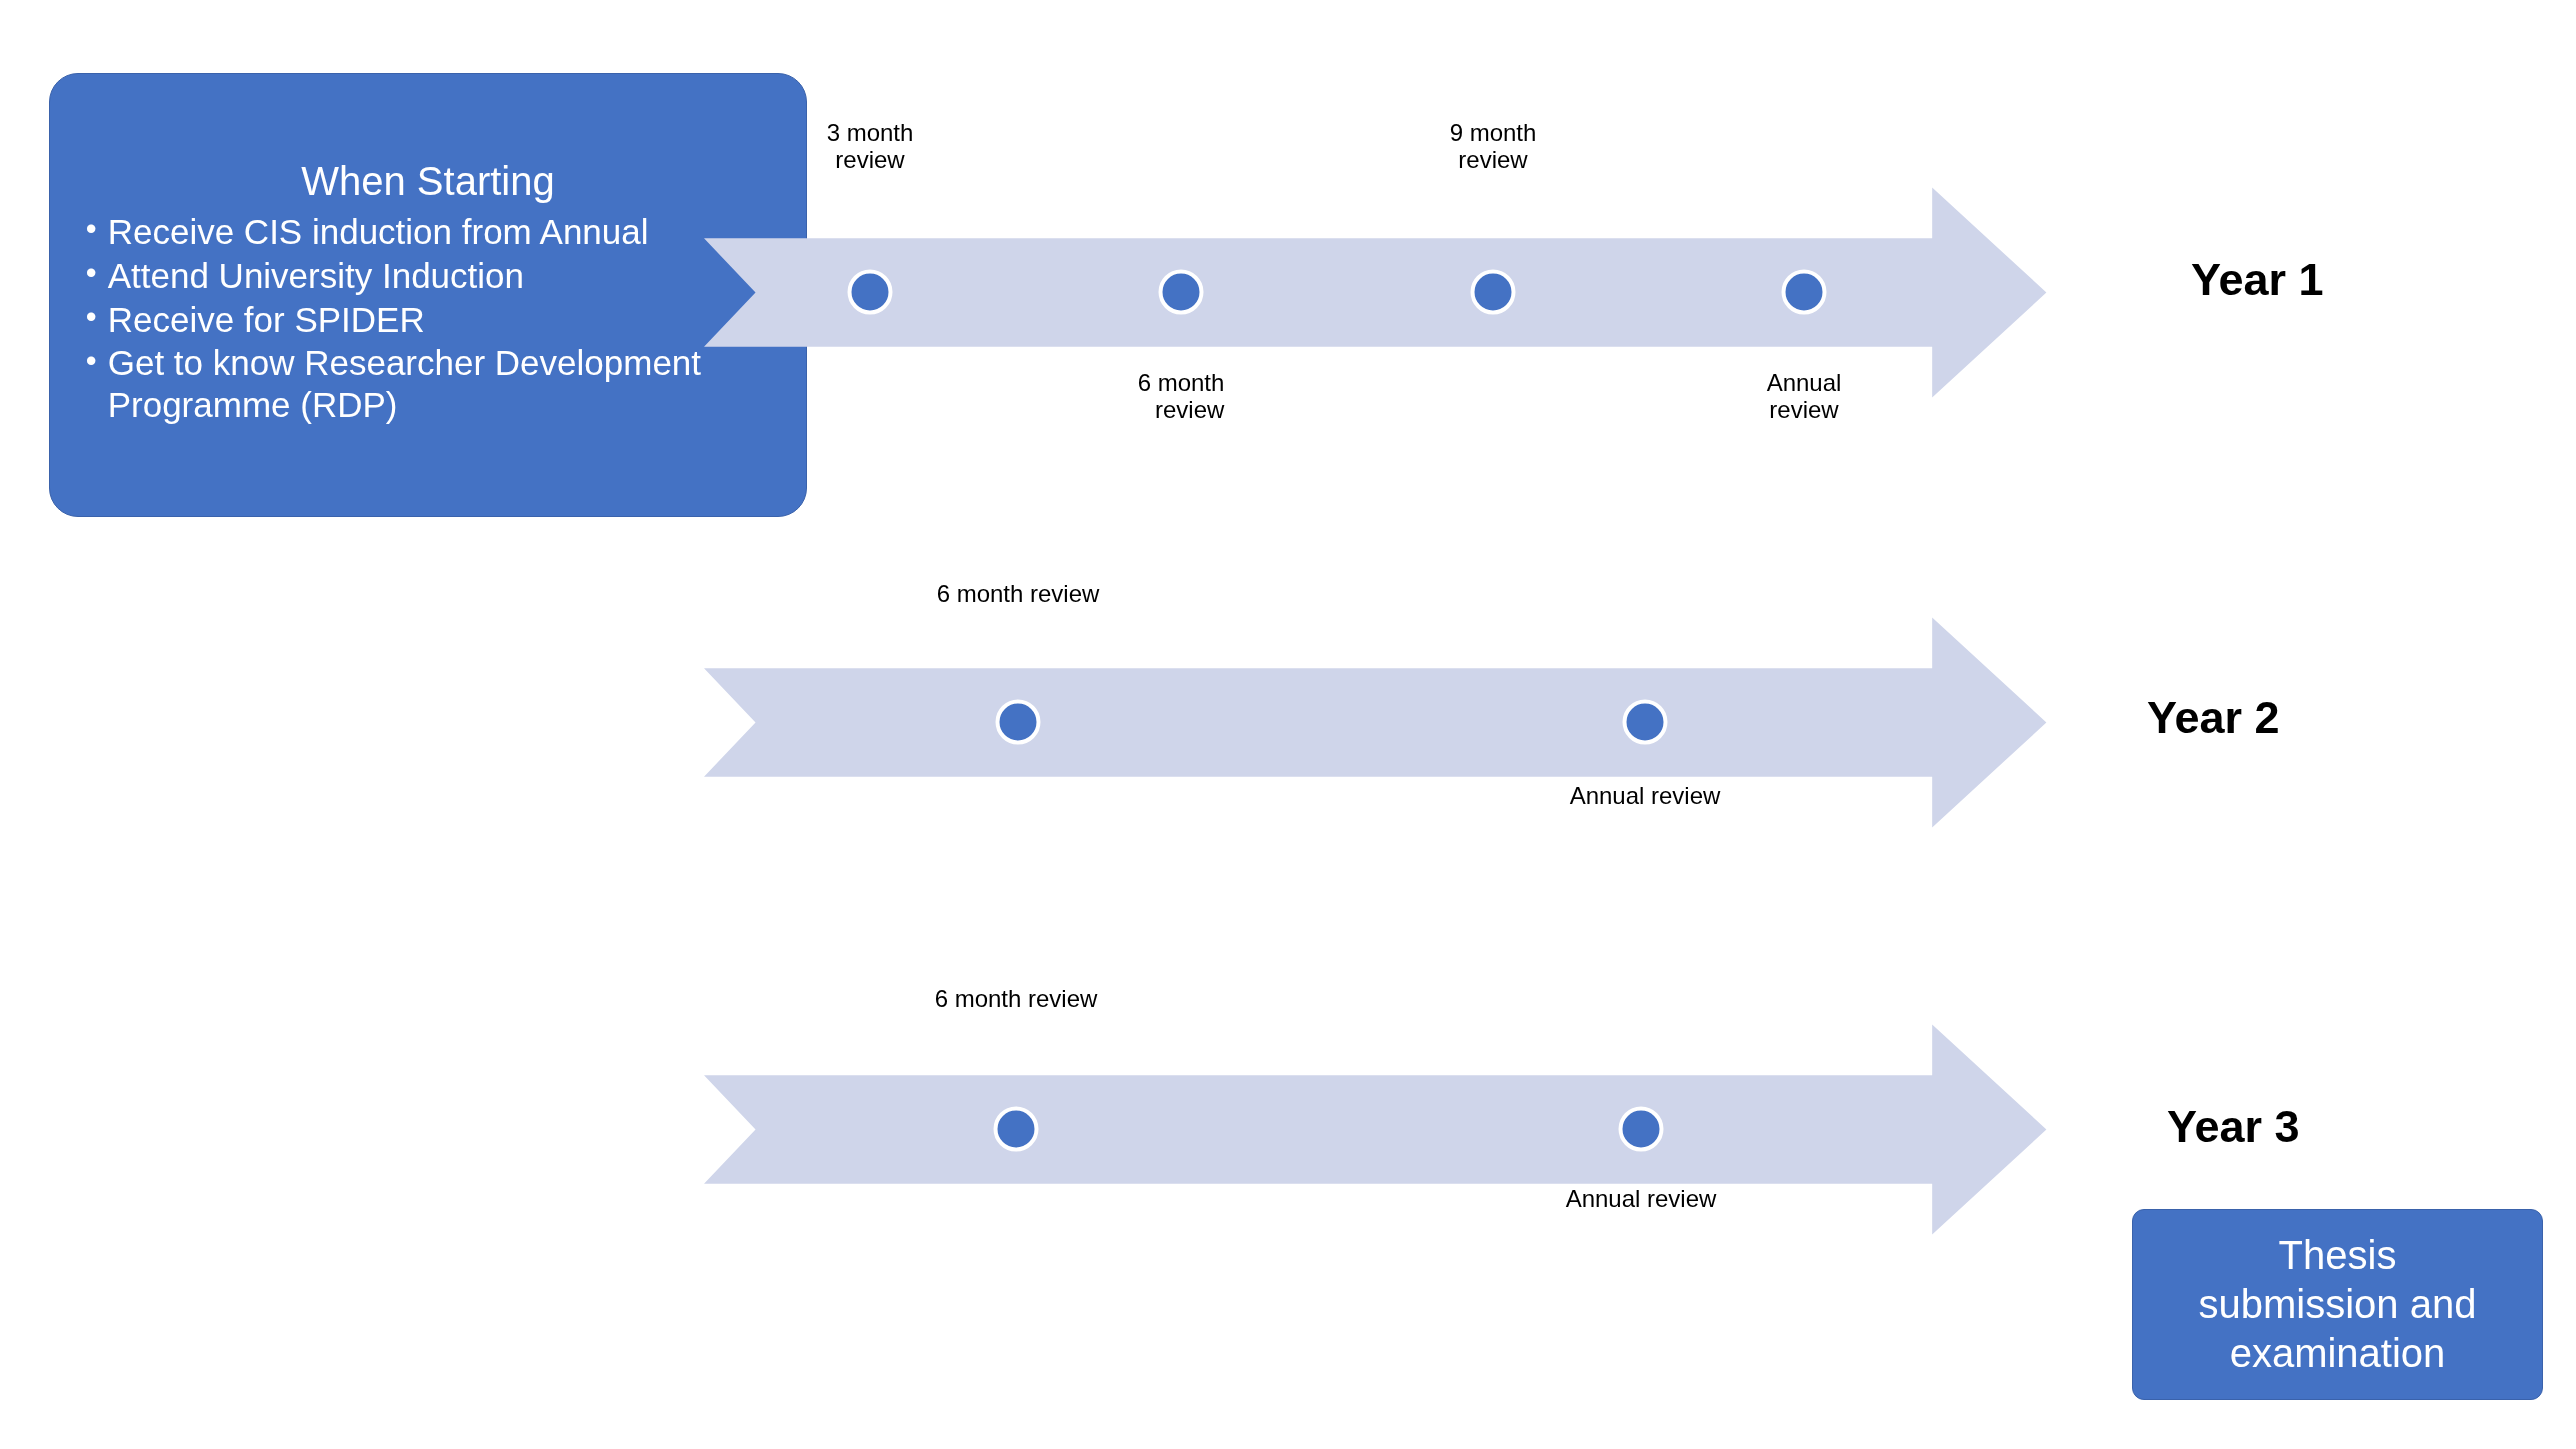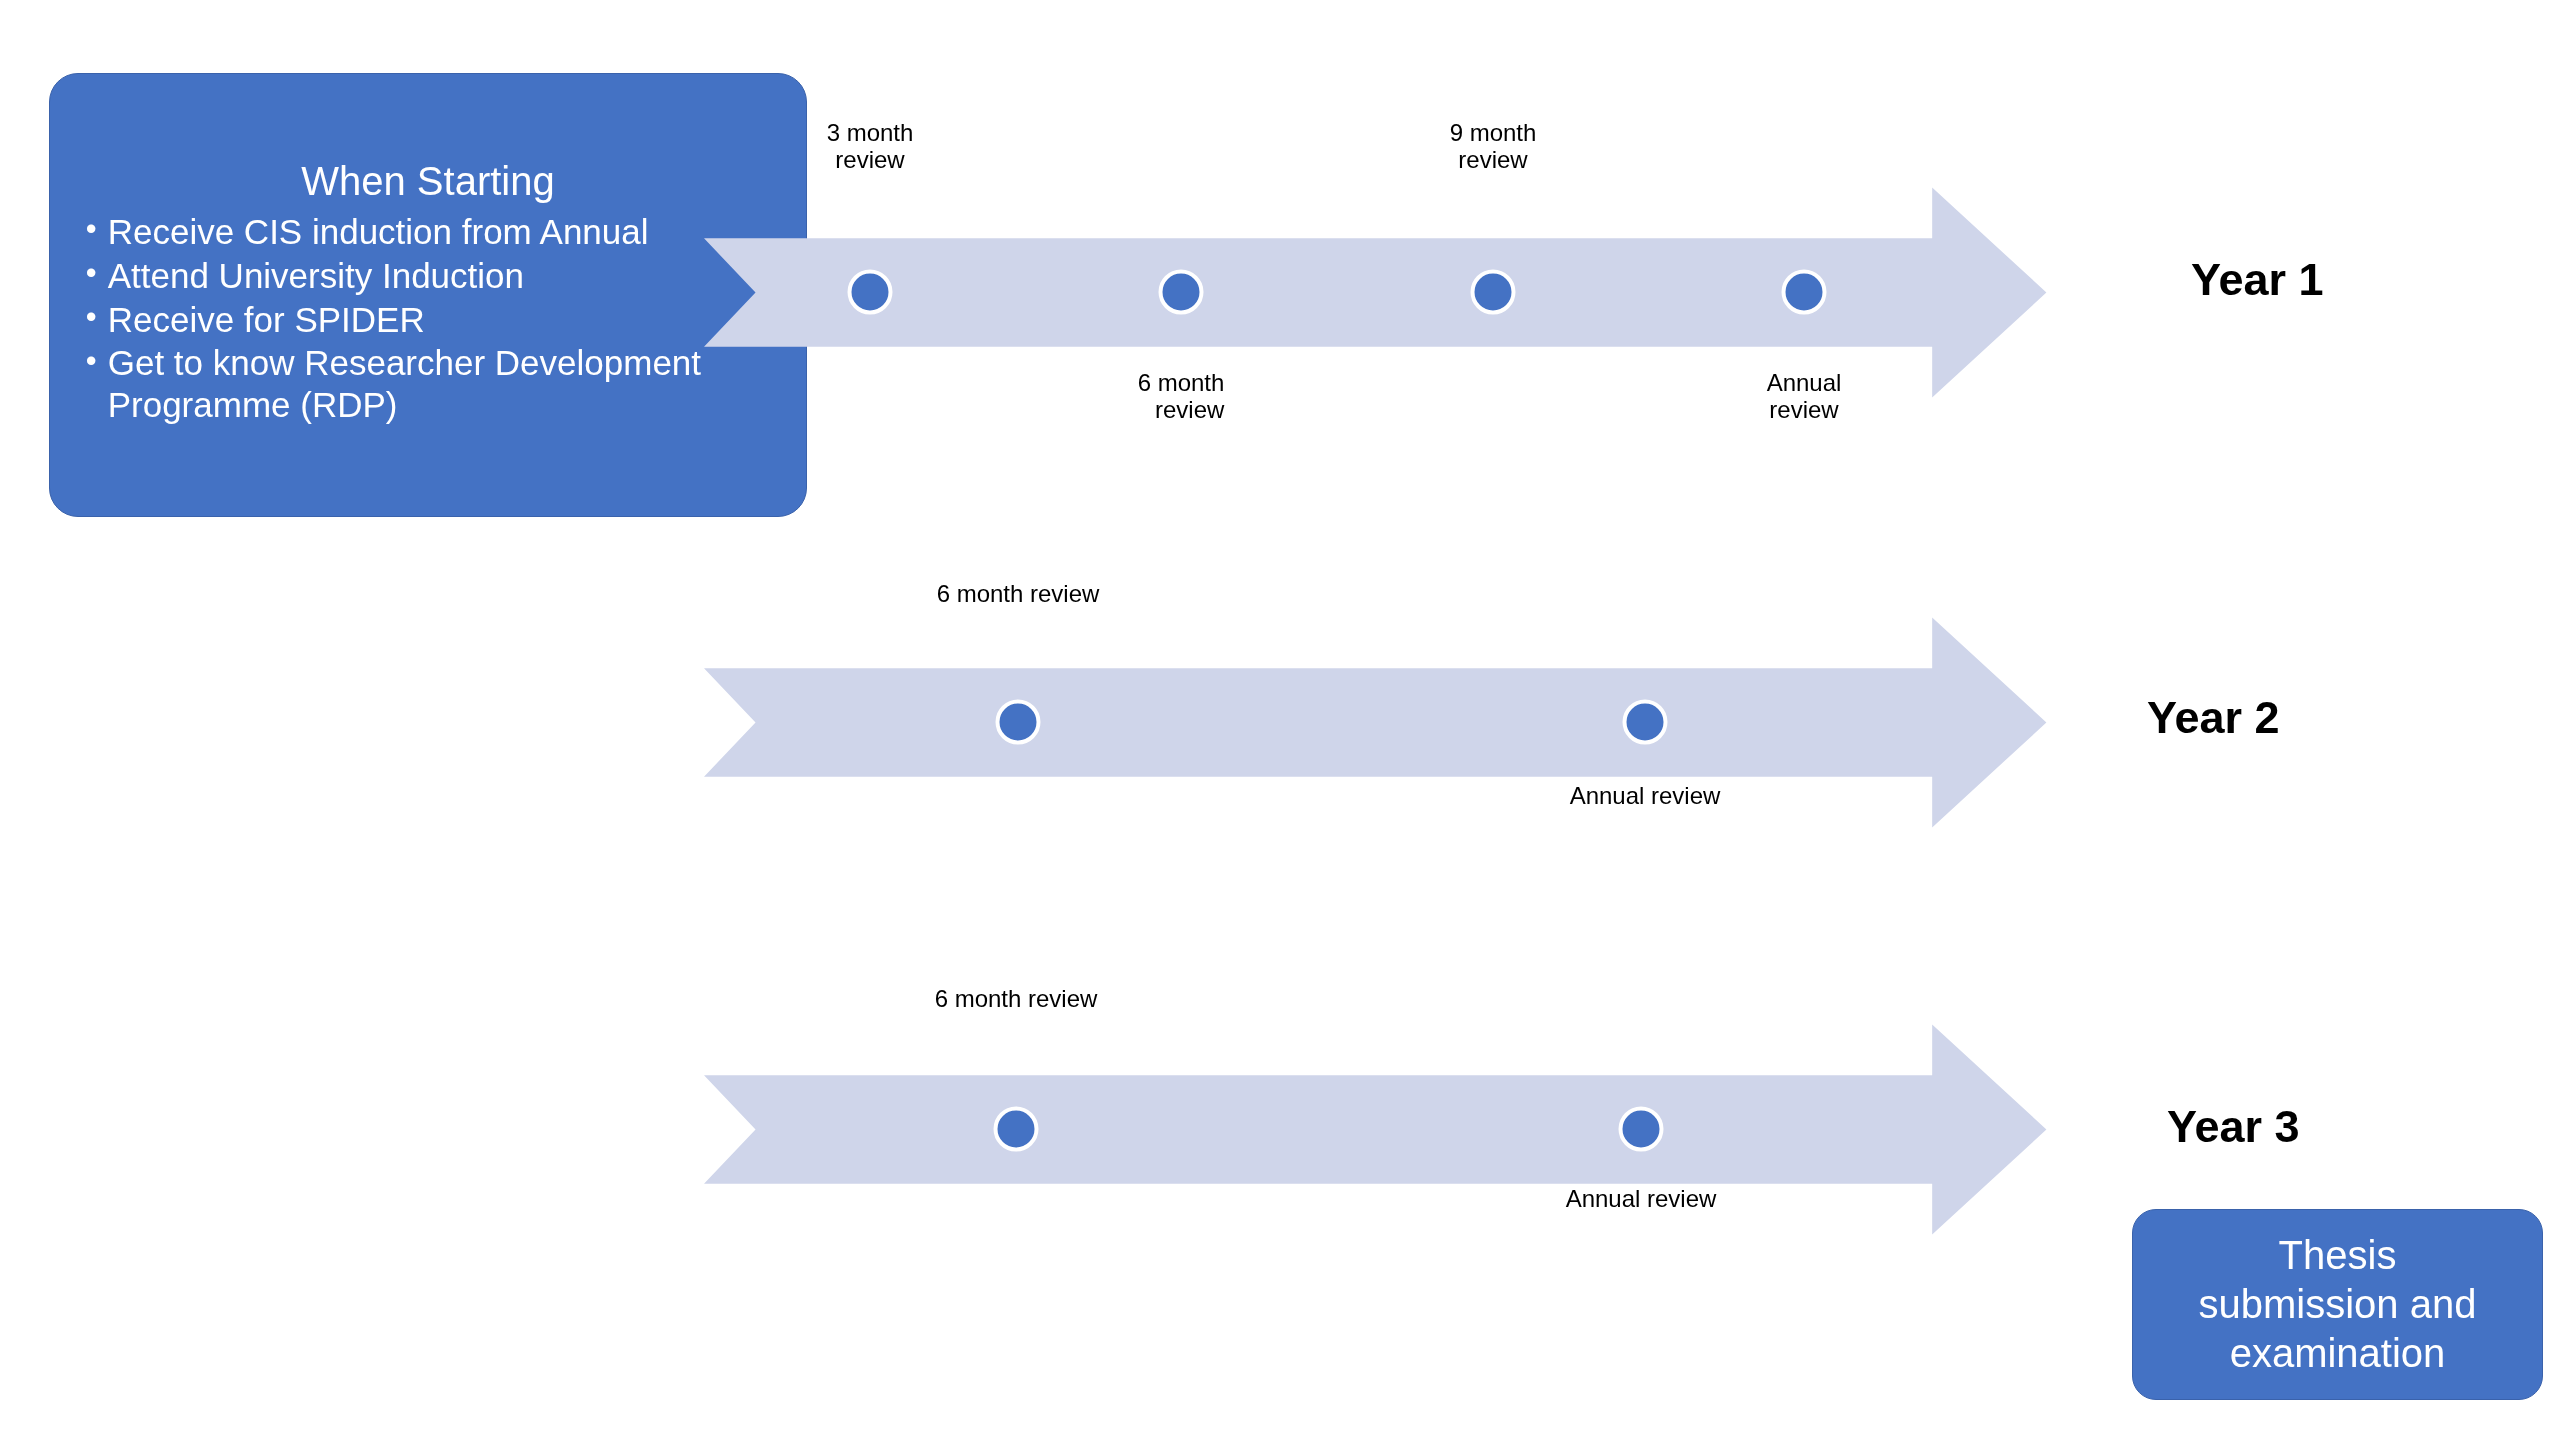--- a/index.html
+++ b/index.html
@@ -67,21 +67,21 @@
     font-size: 31px;
     line-height: 1.30;
   }
 
   #thesis-box {
     left: 2132px;
     top: 1209px;
     width: 411px;
     height: 191px;
     padding: 6.9px 15.5px;
-    border-radius: 24px;
+    border-radius: 12px;
   }
   .thesis-line {
     font-size: 40px;
     line-height: 1.22;
     text-align: center;
     white-space: nowrap;
   }
 
   
   .timeline-row {

